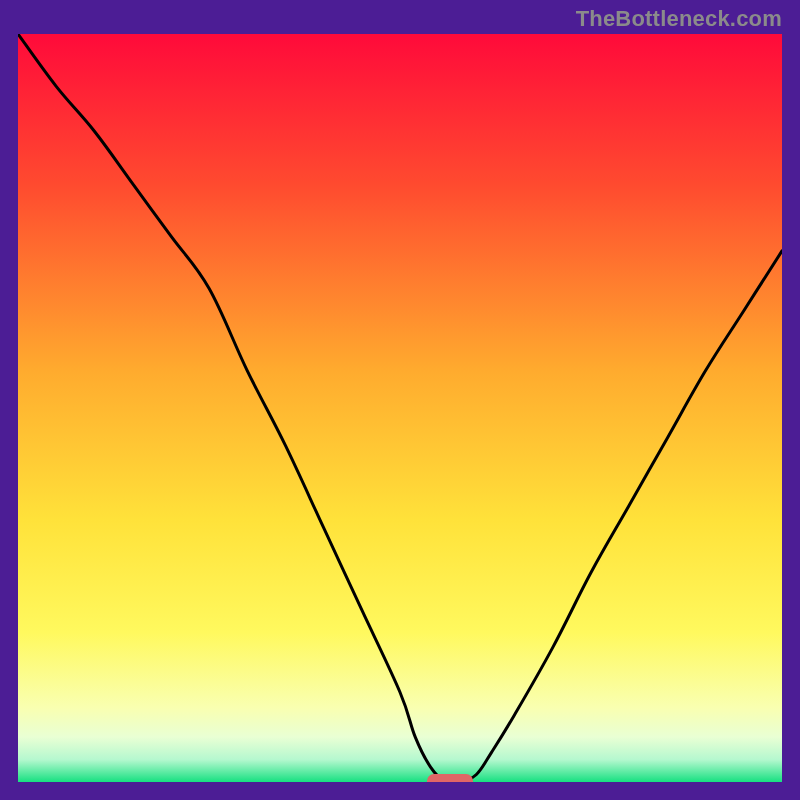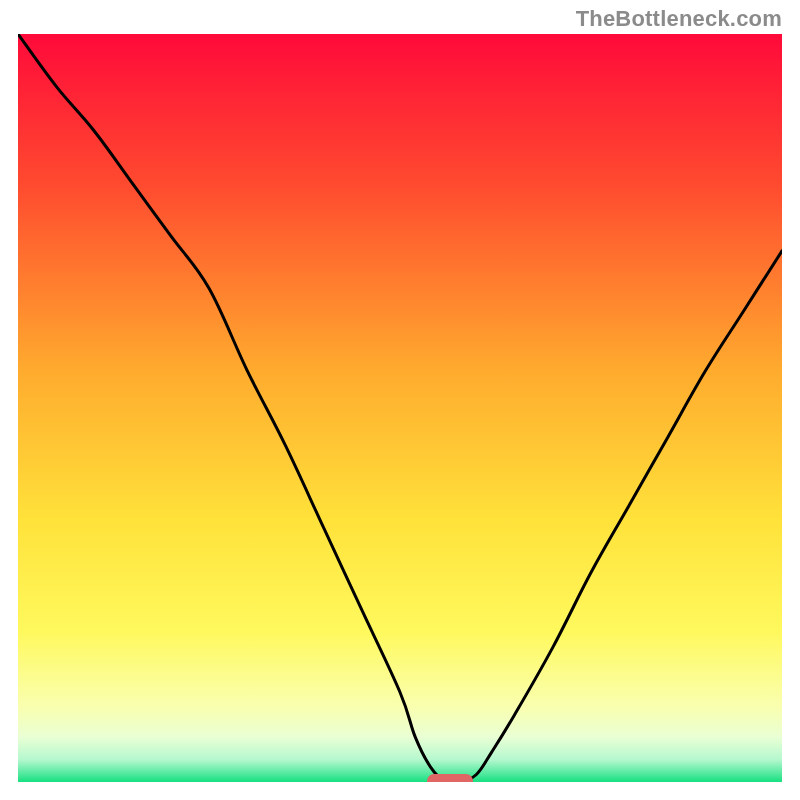--- a/index.html
+++ b/index.html
@@ -9,21 +9,21 @@
     height: 800px;
     background: #000;
     overflow: hidden;
   }
   .frame {
     position: absolute;
     left: 0;
     top: 0;
     width: 800px;
     height: 800px;
-    background: #ffffff;
+    background: #4c1d95;
   }
   .plot-area {
     position: absolute;
     left: 18px;
     top: 34px;
     width: 764px;
     height: 748px;
     overflow: hidden;
   }
   .watermark {

